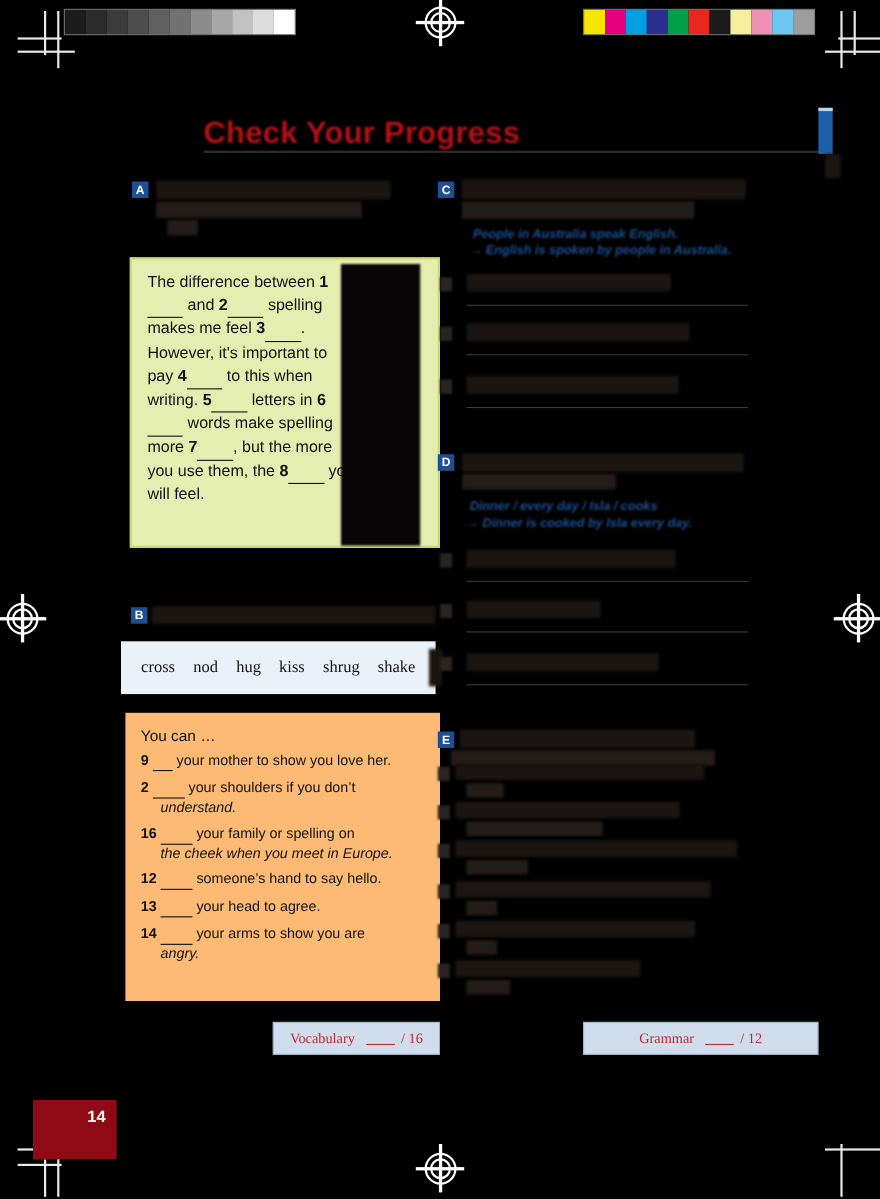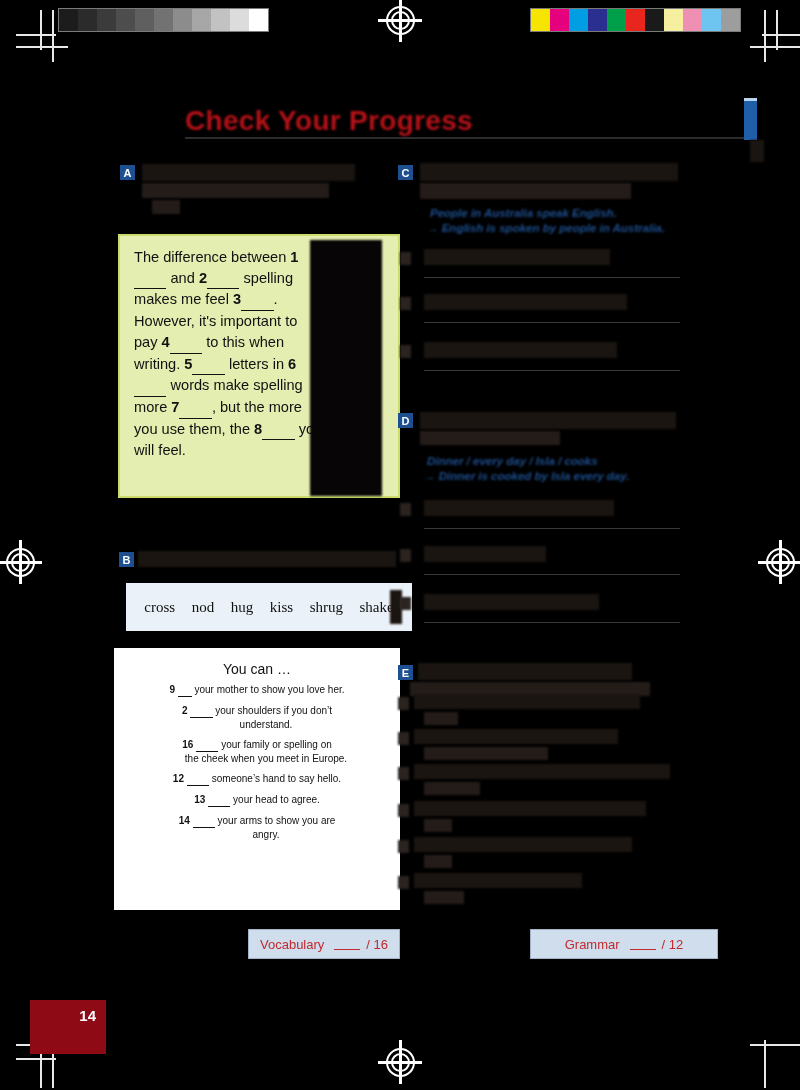--- a/index.html
+++ b/index.html
@@ -116,55 +116,54 @@
   }
   .cloze-text b { font-weight: bold; }
   .blank { display: inline-block; border-bottom: 1.4px solid #111; vertical-align: baseline; }
   .cloze-right-mask {
     position: absolute; right: 16px; top: 4px;
     width: 72px; height: 256px;
     background: #070505; filter: blur(1.2px);
   }
 
   .wordbank {
-    position: absolute; left: 126px; top: 583px;
+    position: absolute; left: 110px; top: 583px;
     width: 286px; height: 48px;
     background: #eaf1f8;
     display: flex; align-items: center; justify-content: space-around;
     padding: 0 10px;
   }
   .wordbank span {
     font-family: "Liberation Serif", serif;
     font-size: 15px; color: #111;
   }
 
   .gestures-box {
     position: absolute; left: 114px; top: 648px;
     width: 286px; height: 262px;
-    background: #ffffff;
+    background: #fdba74;
     padding: 13px 14px 0 14px;
-    text-align: center;
   }
   .gestures-box .lead {
     font-size: 14px; color: #111; margin-bottom: 6px;
   }
   .gest-item {
-    font-size: 10px; color: #111; line-height: 1.3;
+    font-size: 13px; color: #111; line-height: 1.3;
     margin-bottom: 7px; position: relative;
     padding-left: 0;
   }
   .gest-item b { font-weight: bold; }
-  .gest-item .cont { display: block; padding-left: 18px; }
+  .gest-item .cont { display: block; padding-left: 18px; font-style: italic; }
 
   
   .score {
     position: absolute; height: 30px;
     background: #cfddec; border: 1px solid #9fb4c9;
     display: flex; align-items: center; justify-content: center;
-    color: #c02a2f; font-size: 13px;
+    color: #c02a2f; font-size: 13px; font-family: Liberation Serif, serif;
   }
   .score .lbl { margin-right: 10px; }
   .score .sl { display: inline-block; width: 26px; border-bottom: 1.6px solid #c02a2f; margin-right: 6px; height: 11px;}
 </style>
 </head>
 <body>
 
 <div id="page">
 
   <div class="corner" style="left:16px;top:10px;width:60px;height:48px;">
@@ -351,19 +350,19 @@
 
   <div class="num-chip" style="left:398px;top:876px;"></div>
   <div class="redact" style="left:414px;top:873px;width:168px;height:15px;"></div>
   <div class="redact soft" style="left:424px;top:891px;width:40px;height:13px;"></div>
 
   <div class="score" style="left:248px;top:929px;width:152px;">
     <span class="lbl">Vocabulary</span>
     <span class="sl"></span>
     <span>/ 16</span>
   </div>
-  <div class="score" style="left:530px;top:929px;width:188px;">
+  <div class="score" style="left:530px;top:929px;width:214px;">
     <span class="lbl">Grammar</span>
     <span class="sl"></span>
     <span>/ 12</span>
   </div>
 
 </div>
 
 </body></html>

